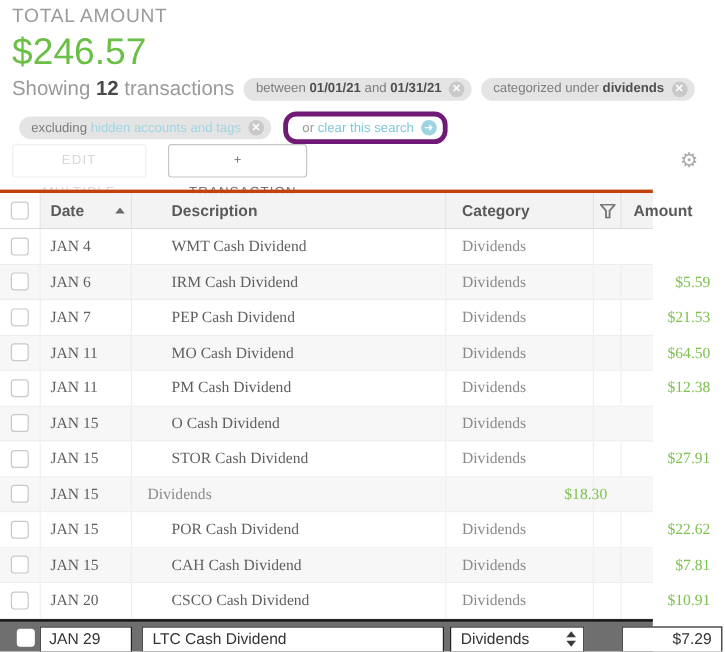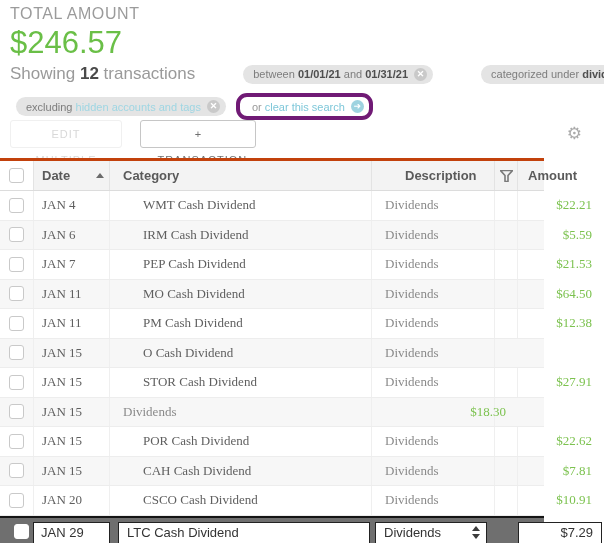--- a/index.html
+++ b/index.html
@@ -6,21 +6,21 @@
   html,body { width:604px; height:543px; overflow:hidden; background:#fff;
     font-family:"Liberation Sans", sans-serif; position:relative; }
 
   
   .summary { position:absolute; top:5px; left:10px; }
   .summary-label { font-size:16px; letter-spacing:.6px; color:#9b9b9b; font-weight:400; }
   .summary-value { font-size:31px; color:#6abf47; font-weight:400; margin-top:2px; }
 
   
   .filter-line { position:absolute; top:64px; left:10px; width:590px;
-    display:flex; align-items:center; flex-wrap:nowrap;gap:40px; }
+    display:flex; align-items:center; flex-wrap:nowrap; }
   .showing { font-size:17px; color:#9a9a9a; white-space:nowrap; }
   .showing b { color:#4a4a4a; font-weight:700; }
   .chips-row2 { position:absolute; top:93px; left:8px; display:flex; align-items:center; }
   .chip { display:inline-flex; align-items:center; background:#e4e4e4; border-radius:11px;
     padding:3px 6px 3px 10px; font-size:11px; color:#7d7d7d; margin-left:8px; white-space:nowrap; }
   .chip b { color:#4f4f4f; font-weight:700; }
   .chip .link { color:#9fd6e3; }
   .chip-x { width:13px; height:13px; border-radius:50%; background:#c9c9c9; color:#fff;
     font-size:9px; line-height:13px; text-align:center; margin-left:6px; display:inline-block;
     font-weight:700; cursor:pointer; }
@@ -125,25 +125,25 @@
 
 <div class="table">
   <div class="thead">
     <div class="cell c-check">
         <span class="checkbox"></span>
       </div>
     <div class="cell c-date-h">
       <span>Date</span>
       <span class="sort-arrow"></span>
     </div>
+    <div class="cell c-desc-h">
+      <span>Description</span>
+    </div>
     <div class="cell c-cat-h">
       <span>Category</span>
-    </div>
-    <div class="cell c-desc-h">
-      <span>Description</span>
     </div>
     <div class="cell c-funnel-h">
       <svg class="funnel-icon" width="13" height="12" viewBox="0 0 13 12">
         <path d="M0.5 0.5 L5 5.5 L5 11.5 L8 11.5 L8 5.5 L12.5 0.5 Z" fill="none" stroke="#7a7a7a" stroke-width="1.6" stroke-linejoin="round"></path>
       </svg>
     </div>
     <div class="cell c-amt-h">
       <span>Amount</span>
     </div>
   </div>
@@ -156,23 +156,20 @@
     <div class="cell c-date">
           <span>JAN 4</span>
         </div>
     <div class="cell c-desc">
           <span>WMT Cash Dividend</span>
         </div>
     <div class="cell c-cat">
           <span>Dividends</span>
         </div>
     <div class="cell c-funnel"></div>
-    <div class="cell c-amt">
-          <span>$22.21</span>
-        </div>
   </div>
 
   <div class="trow alt">
     <div class="cell c-check">
           <span class="checkbox"></span>
         </div>
     <div class="cell c-date">
           <span>JAN 6</span>
         </div>
     <div class="cell c-desc">

